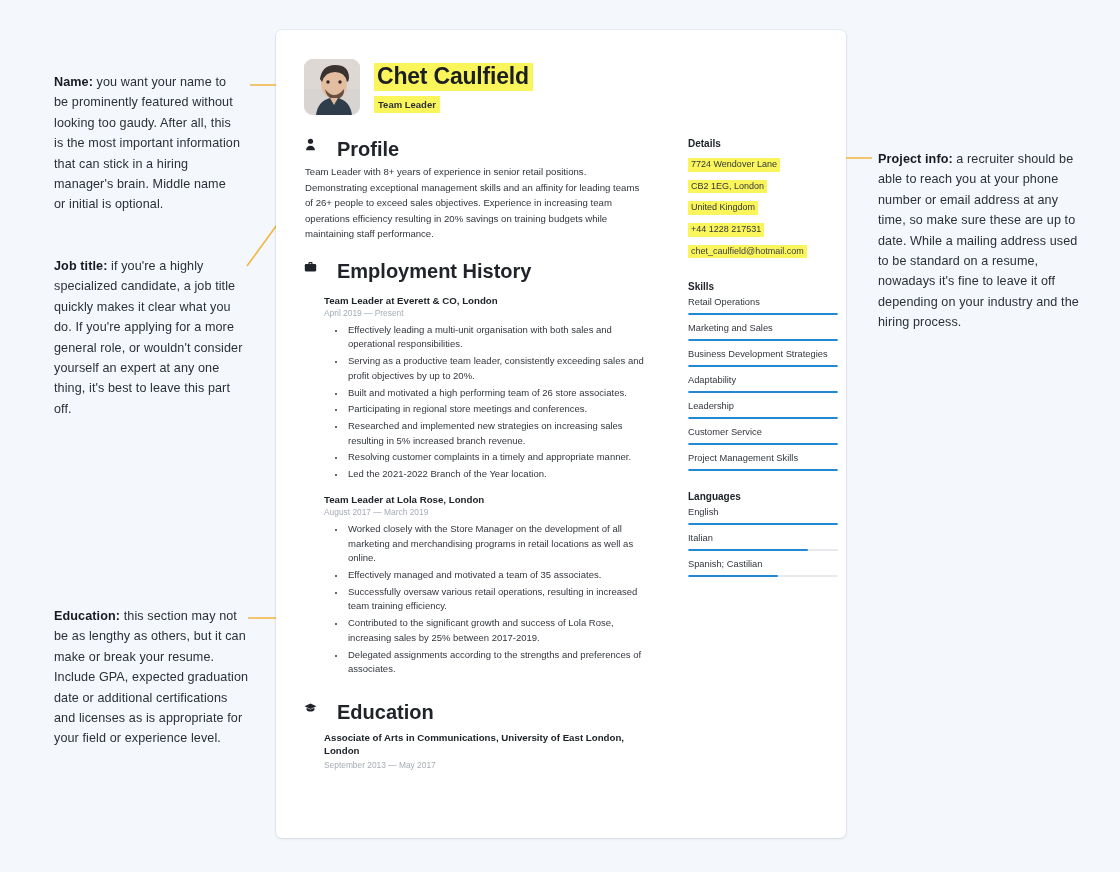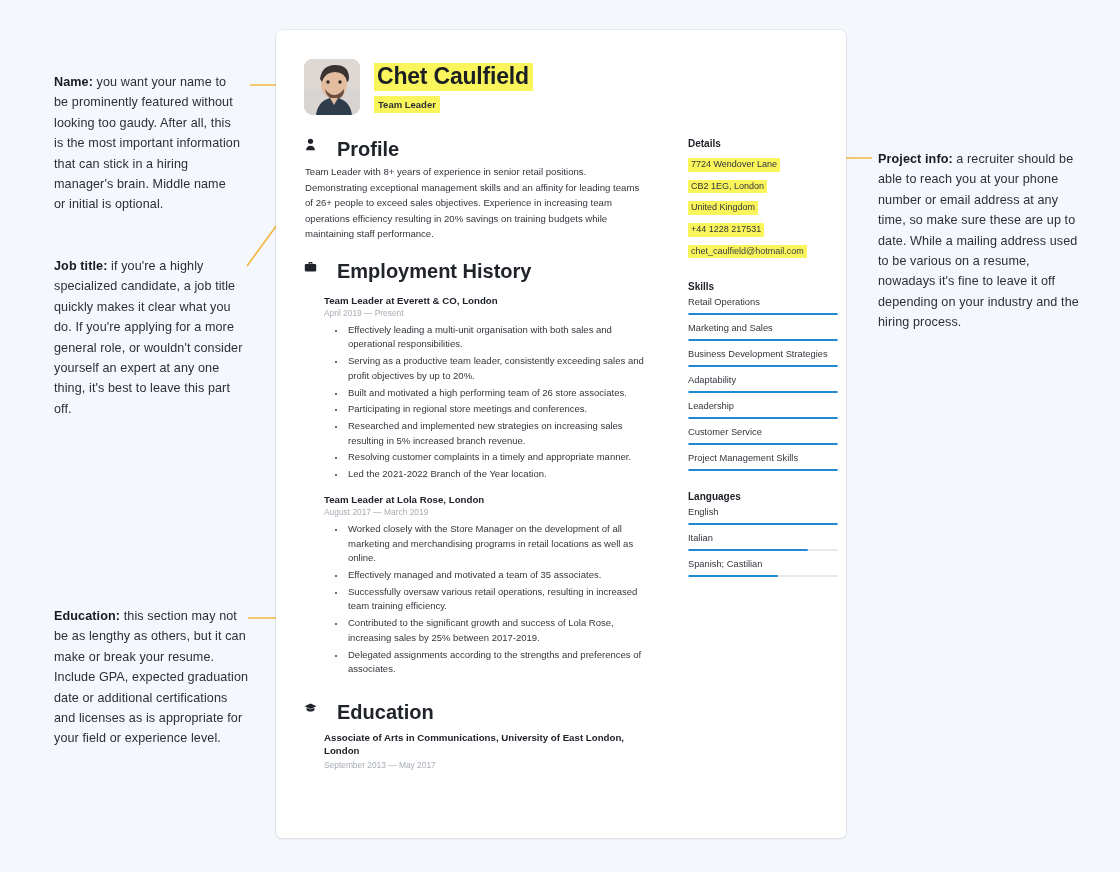--- a/index.html
+++ b/index.html
@@ -143,21 +143,21 @@
 
 <div class="note" id="note-jobtitle">
   <b>Job title:</b><span> if you're a highly specialized candidate, a job title quickly makes it clear what you do. If you're applying for a more general role, or wouldn't consider yourself an expert at any one thing, it's best to leave this part off.</span>
 </div>
 
 <div class="note" id="note-education">
   <b>Education:</b><span> this section may not be as lengthy as others, but it can make or break your resume. Include GPA, expected graduation date or additional certifications and licenses as is appropriate for your field or experience level.</span>
 </div>
 
 <div class="note" id="note-contact">
-  <b>Project info:</b><span> a recruiter should be able to reach you at your phone number or email address at any time, so make sure these are up to date. While a mailing address used to be various on a resume, nowadays it's fine to leave it off depending on your industry and the hiring process.</span>
+  <b>Project info:</b><span> a recruiter should be able to reach you at your phone number or email address at any time, so make sure these are up to date. While a mailing address used to be standard on a resume, nowadays it's fine to leave it off depending on your industry and the hiring process.</span>
 </div>
 
 <div id="resume-card">
 
   <div class="rs-header">
     <div id="avatar">
       <svg viewBox="0 0 56 56" xmlns="http://www.w3.org/2000/svg">
         <rect width="56" height="56" fill="#d8d4d2"></rect>
         <rect x="0" y="0" width="56" height="30" fill="#ddd8d4"></rect>
         <ellipse cx="30" cy="25" rx="13" ry="15" fill="#e3bda0"></ellipse>

